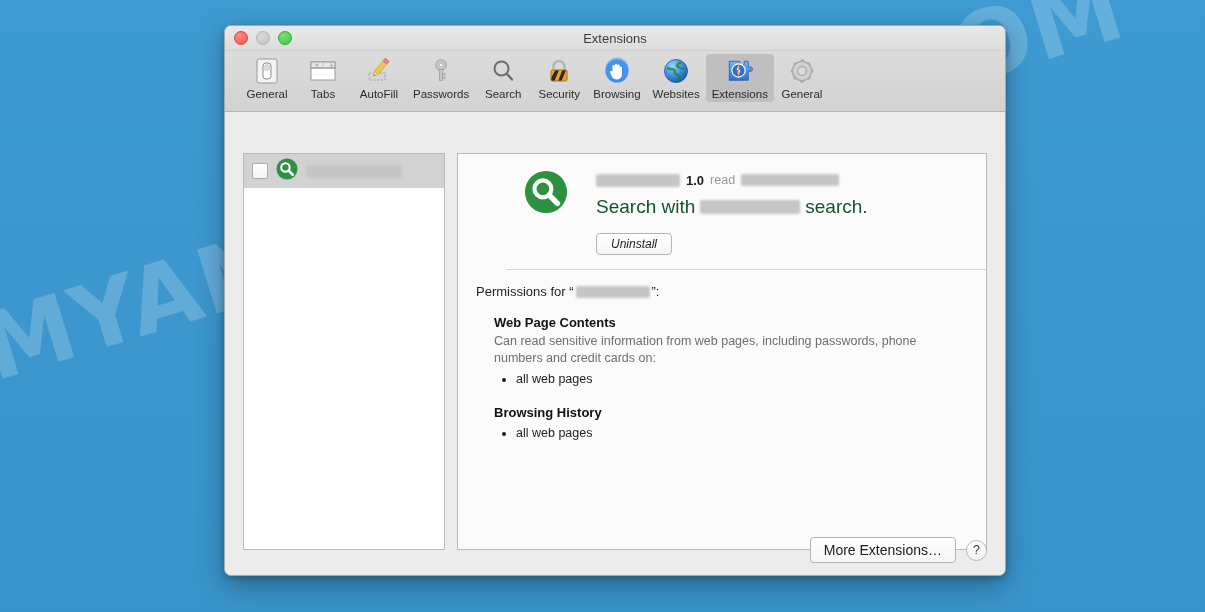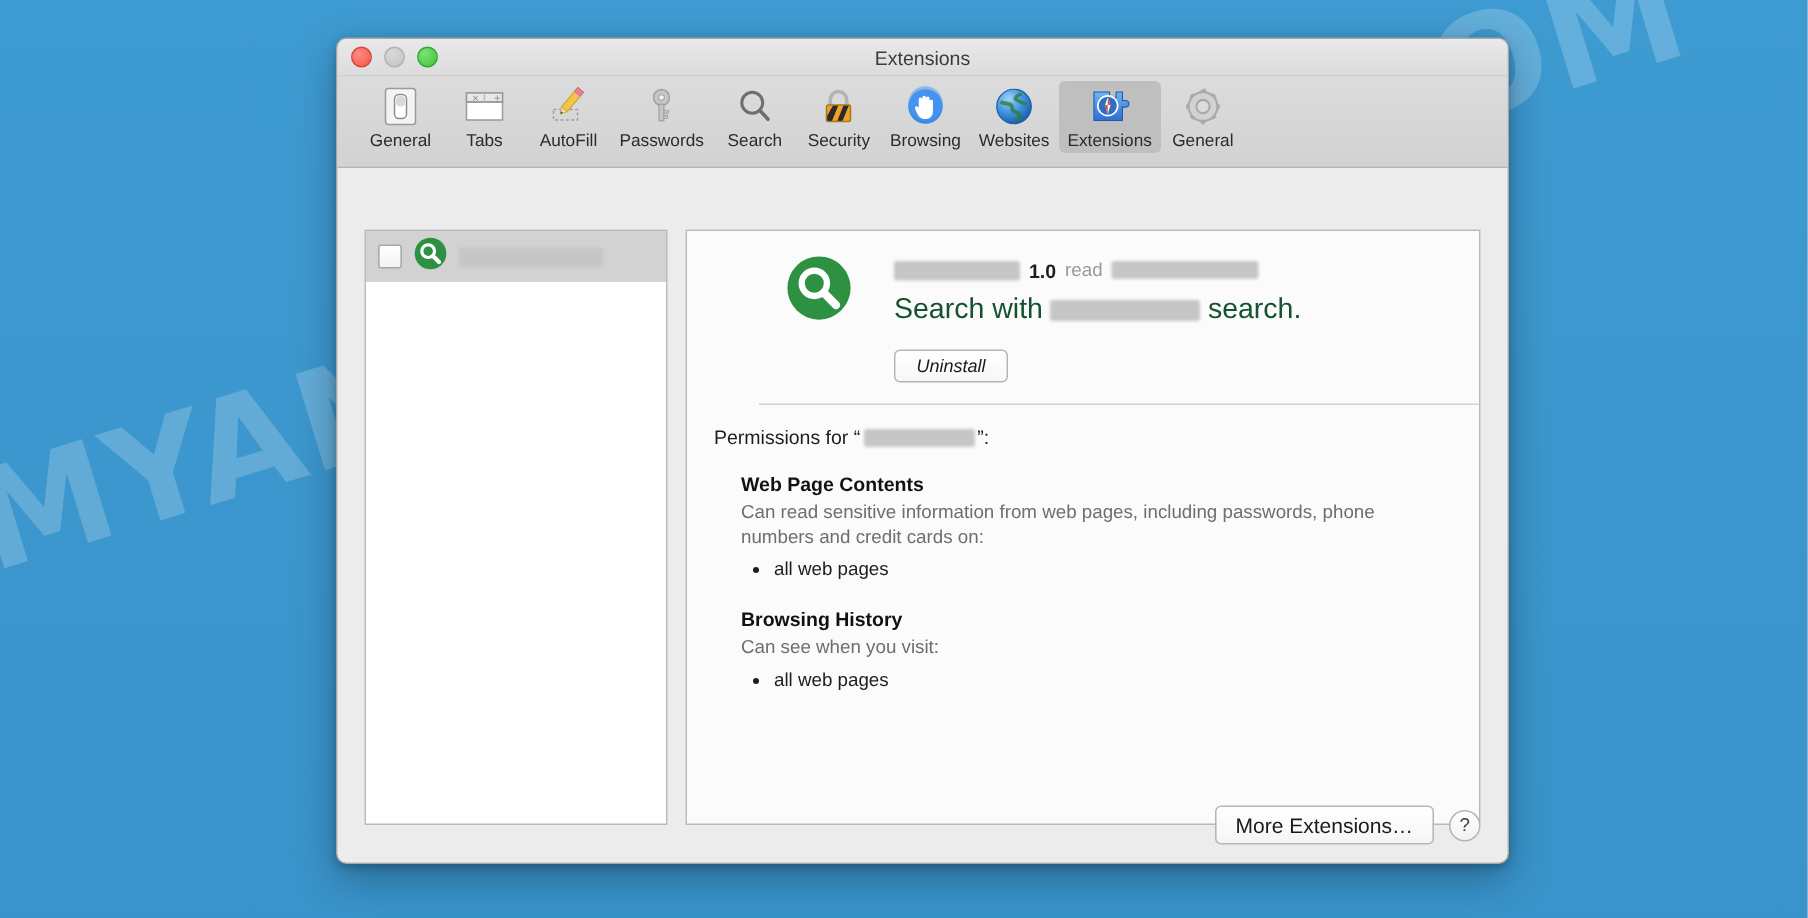--- a/index.html
+++ b/index.html
@@ -511,21 +511,20 @@
         <div class="perm-group">
           <div class="perm-h">Web Page Contents</div>
           <div class="perm-desc">Can read sensitive information from web pages, including passwords, phone numbers and credit cards on:</div>
           <ul class="perm-list">
             <li>all web pages</li>
           </ul>
         </div>
 
         <div class="perm-group">
           <div class="perm-h">Browsing History</div>
-          <div class="perm-desc">Can see when you visit:</div>
           <ul class="perm-list">
             <li>all web pages</li>
           </ul>
         </div>
       </div>
 
     </div>
 
     <div id="footer">
       <button id="more-extensions-button">More Extensions…</button>

